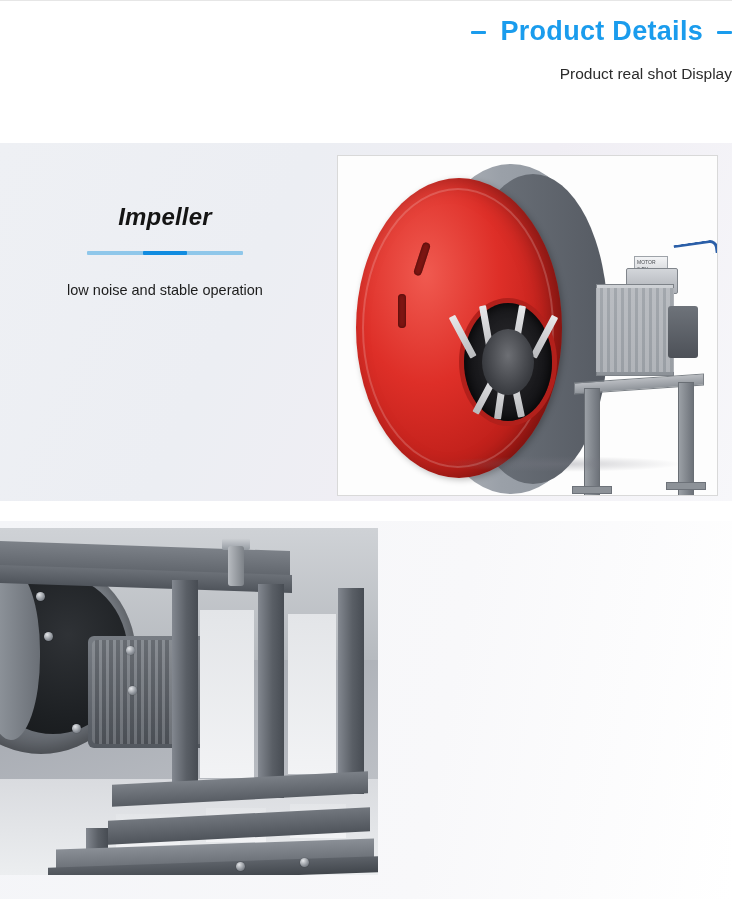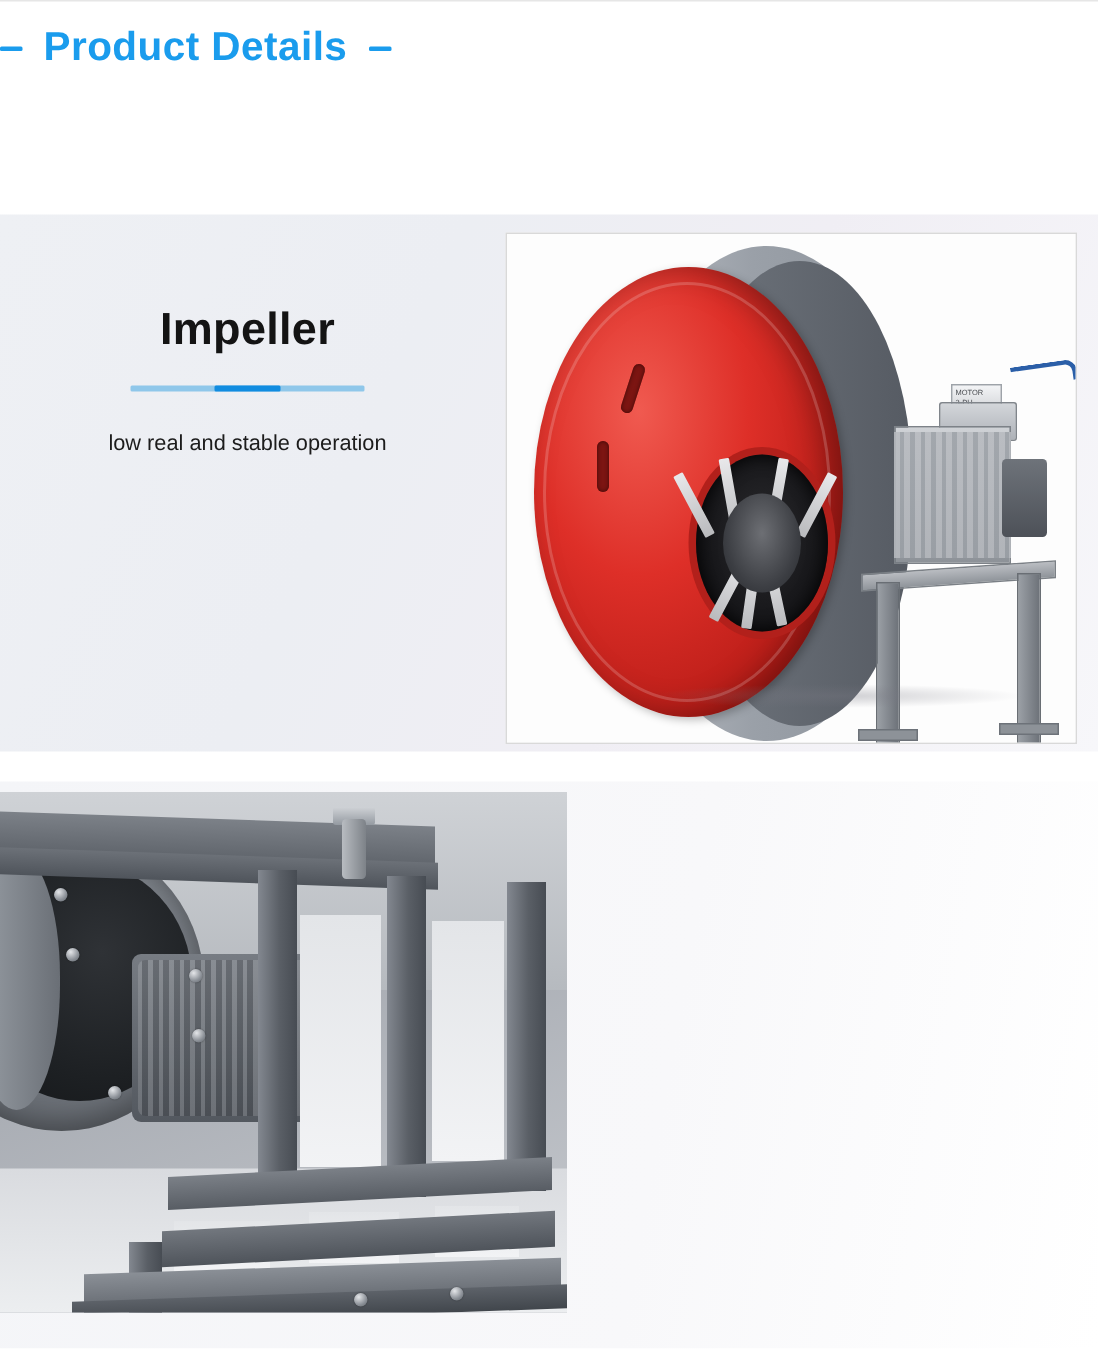--- a/index.html
+++ b/index.html
@@ -22,21 +22,21 @@
     width: 732px;
     height: 1px;
     background: #e6e6e6;
   }
 
   
   .header {
     position: absolute;
     top: 16px; left: 0;
     width: 732px;
-    text-align: left;
+    text-align: right;
   }
   .title-line {
     display: inline-flex;
     align-items: center;
     justify-content: center;
     gap: 14px;
   }
   .dash {
     display: inline-block;
     width: 15px;
@@ -71,24 +71,25 @@
     height: 358px;
     background: linear-gradient(115deg,#eef0f4 0%,#eceef3 35%,#f0eef4 62%,#f7f7fa 100%);
   }
   .text-block-left {
     position: absolute;
     top: 60px; left: 0;
     width: 330px;
     text-align: center;
   }
   .block-title {
-    font-size: 30px;
+    font-size: 24px;
     font-weight: bold;
     color: #141414;
     letter-spacing: 0.2px;
+    font-style: italic;
   }
   .rule-wrap {
     margin: 20px auto 0 auto;
     width: 156px;
     height: 4px;
     background: #8fc7ea;
     position: relative;
     border-radius: 1px;
   }
   .rule-wrap .rule-core {
@@ -404,30 +405,31 @@
 <div class="page">
 
   <div class="top-rule"></div>
 
   <div class="header">
     <div class="title-line">
       <span class="dash"></span>
       <span class="main-title">Product Details</span>
       <span class="dash"></span>
     </div>
+    <div class="sub-title">Product real shot Display</div>
   </div>
 
   <div class="panel" id="panel-impeller">
     <div class="text-block-left">
       <div class="block-title">Impeller</div>
       <div class="rule-wrap">
         <div class="rule-core"></div>
       </div>
       <div class="block-desc">
-        <div>low real and stable operation</div>
+        <div>low noise and stable operation</div>
       </div>
     </div>
   </div>
 
   <div id="photo-impeller">
     <div class="imp-bg"></div>
 
     <div class="imp-backplate"></div>
     <div class="imp-backplate2"></div>
 

